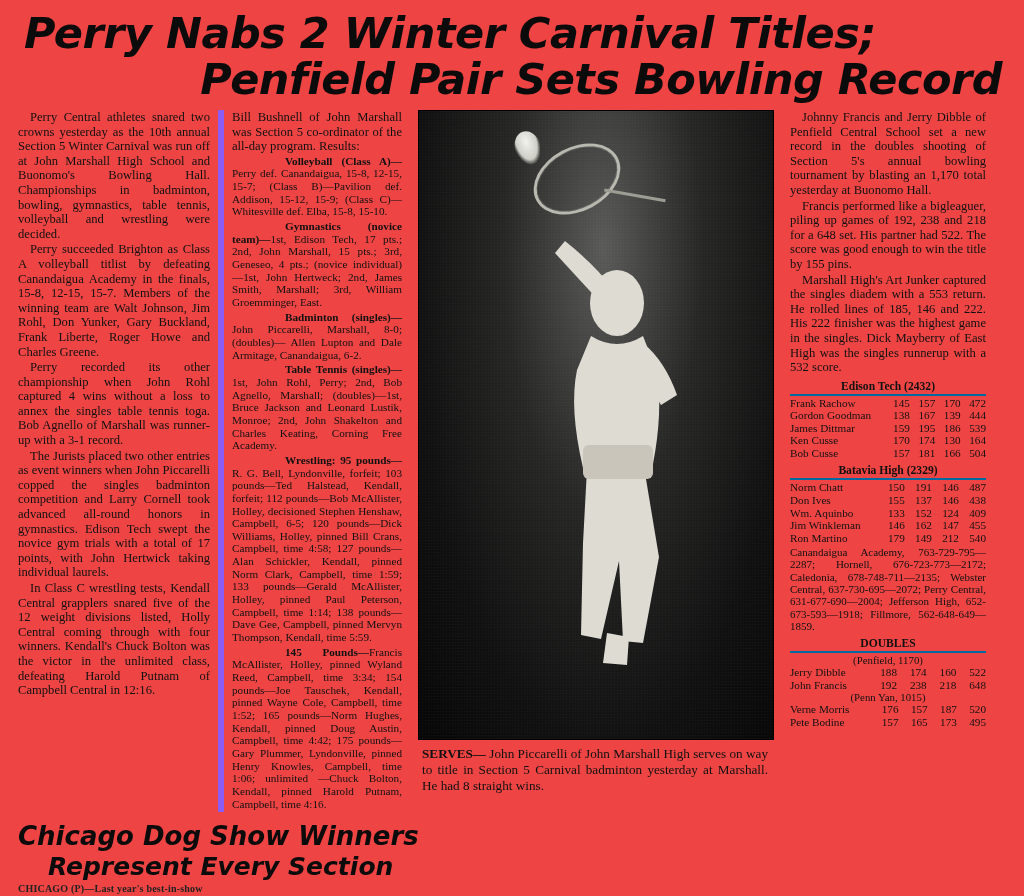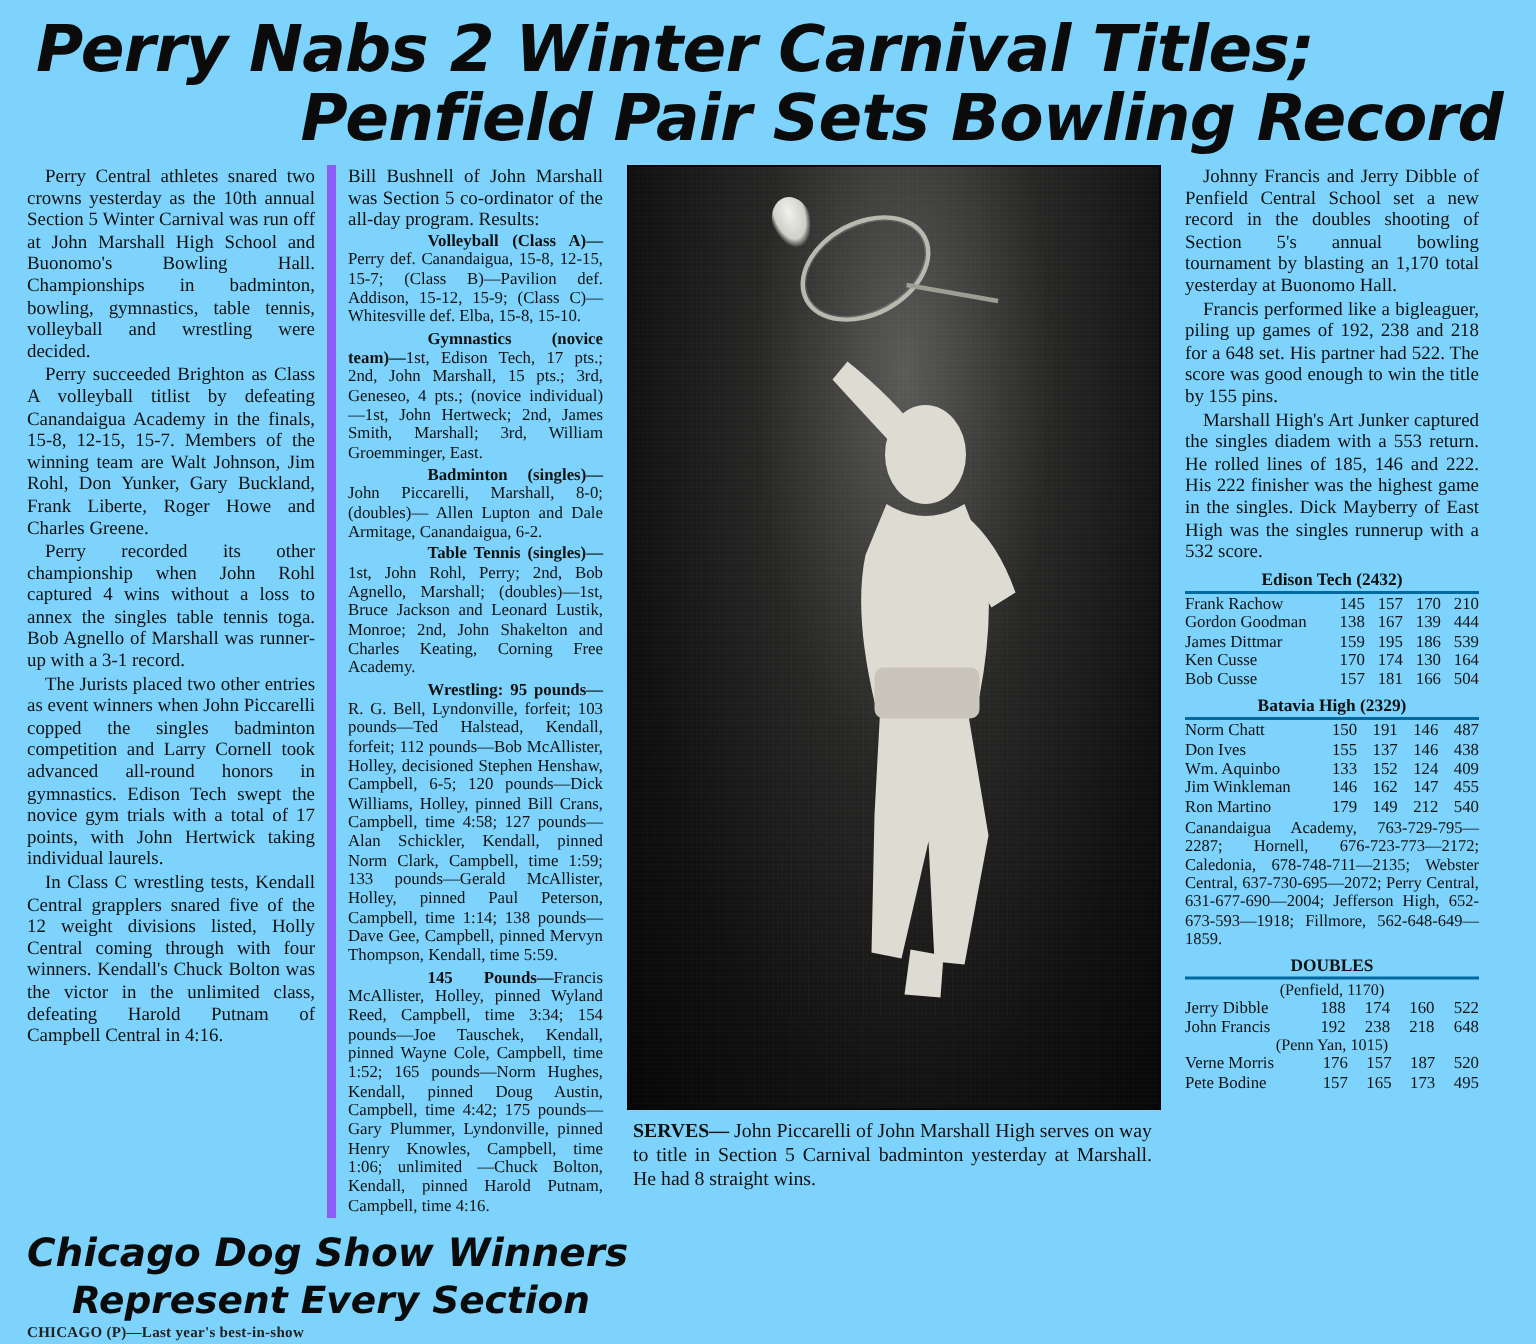--- a/index.html
+++ b/index.html
@@ -12,21 +12,21 @@
     height: 896px;
     font-family: "Liberation Serif", serif;
     color: #111;
     overflow: hidden;
     position: relative;
   }
   .page {
     position: relative;
     width: 1024px;
     height: 896px;
-    background: #7dd3fc;
+    background: #ef4444;
     padding: 0;
     box-sizing: border-box;
   }
 
   
   .headline {
     padding: 10px 18px 0 18px;
   }
   .headline-line {
     font-family: "DejaVu Sans", sans-serif;
@@ -210,21 +210,21 @@
     <div class="headline-line l2">Penfield Pair Sets Bowling Record</div>
   </div>
 
   <div class="content">
 
     <div class="col col-1">
       <p class="body">Perry Central athletes snared two crowns yesterday as the 10th annual Section 5 Winter Carnival was run off at John Marshall High School and Buonomo's Bowling Hall. Championships in badminton, bowling, gymnastics, table tennis, volleyball and wrestling were decided.</p>
       <p class="body">Perry succeeded Brighton as Class A volleyball titlist by defeating Canandaigua Academy in the finals, 15-8, 12-15, 15-7. Members of the winning team are Walt Johnson, Jim Rohl, Don Yunker, Gary Buckland, Frank Liberte, Roger Howe and Charles Greene.</p>
       <p class="body">Perry recorded its other championship when John Rohl captured 4 wins without a loss to annex the singles table tennis toga. Bob Agnello of Marshall was runner-up with a 3-1 record.</p>
       <p class="body">The Jurists placed two other entries as event winners when John Piccarelli copped the singles badminton competition and Larry Cornell took advanced all-round honors in gymnastics. Edison Tech swept the novice gym trials with a total of 17 points, with John Hertwick taking individual laurels.</p>
-      <p class="body">In Class C wrestling tests, Kendall Central grapplers snared five of the 12 weight divisions listed, Holly Central coming through with four winners. Kendall's Chuck Bolton was the victor in the unlimited class, defeating Harold Putnam of Campbell Central in 4:16.</p>
+      <p class="body">In Class C wrestling tests, Kendall Central grapplers snared five of the 12 weight divisions listed, Holly Central coming through with four winners. Kendall's Chuck Bolton was the victor in the unlimited class, defeating Harold Putnam of Campbell Central in 12:16.</p>
     </div>
 
     <div class="col col-2">
       <p class="body noindent">Bill Bushnell of John Marshall was Section 5 co-ordinator of the all-day program. Results:</p>
       <p class="small noindent">
         <span class="lead-in">Volleyball (Class A)—</span><span>Perry def. Canandaigua, 15-8, 12-15, 15-7; (Class B)—Pavilion def. Addison, 15-12, 15-9; (Class C)—Whitesville def. Elba, 15-8, 15-10.</span>
       </p>
       <p class="small noindent">
         <span class="lead-in">Gymnastics (novice team)—</span><span>1st, Edison Tech, 17 pts.; 2nd, John Marshall, 15 pts.; 3rd, Geneseo, 4 pts.; (novice individual)—1st, John Hertweck; 2nd, James Smith, Marshall; 3rd, William Groemminger, East.</span>
       </p>
@@ -274,21 +274,21 @@
       <p class="body">Marshall High's Art Junker captured the singles diadem with a 553 return. He rolled lines of 185, 146 and 222. His 222 finisher was the highest game in the singles. Dick Mayberry of East High was the singles runnerup with a 532 score.</p>
 
       <div class="table-title">Edison Tech (2432)</div>
       <table class="scores">
         <tbody id="team1-rows">
             <tr>
               <td class="name">Frank Rachow</td>
               <td class="num">145</td>
               <td class="num">157</td>
               <td class="num">170</td>
-              <td class="num">210</td>
+              <td class="num">472</td>
             </tr>
             <tr>
               <td class="name">Gordon Goodman</td>
               <td class="num">138</td>
               <td class="num">167</td>
               <td class="num">139</td>
               <td class="num">444</td>
             </tr>
             <tr>
               <td class="name">James Dittmar</td>

